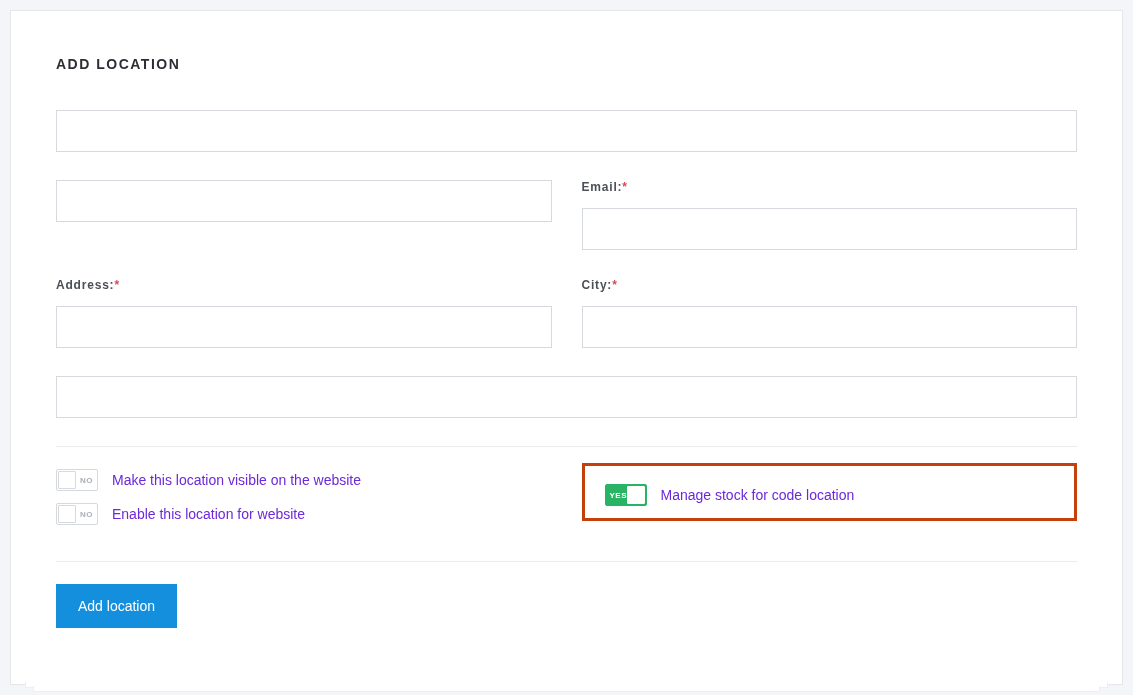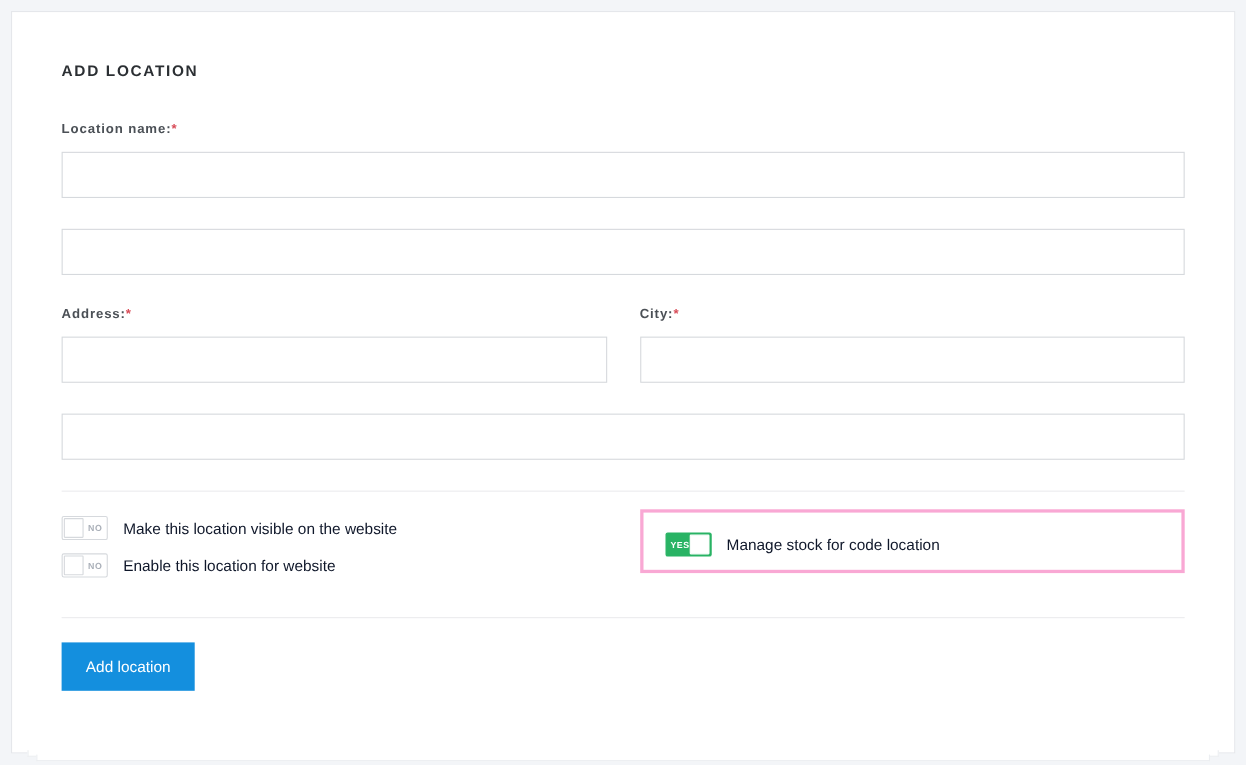--- a/index.html
+++ b/index.html
@@ -83,21 +83,21 @@
   }
   .toggles-col { flex: 1; }
   .toggle-item {
     display: flex;
     align-items: center;
     gap: 14px;
     margin-bottom: 12px;
   }
   .toggle-label {
     font-size: 14px;
-    color: #0f172a;
+    color: #6d28d9;
   }
   .toggle {
     width: 42px;
     height: 22px;
     border: 1px solid #d6d9dd;
     border-radius: 2px;
     position: relative;
     display: flex;
     align-items: center;
     cursor: pointer;
@@ -116,21 +116,21 @@
   .toggle .txt {
     font-size: 8px;
     font-weight: 700;
     letter-spacing: 0.5px;
     position: absolute;
     color: #a9afb8;
   }
   .toggle.off .txt { right: 4px; }
   .toggle.on  .txt { left: 4px; color: #fff; }
   .highlight {
-    border: 3px solid #f9a8d4;
+    border: 3px solid #c2410c;
     padding: 18px 16px 12px 20px;
     margin-top: -6px;
   }
   .submit-btn {
     background: #148fde;
     color: #fff;
     border: none;
     padding: 14px 22px;
     font-size: 14px;
     cursor: pointer;
@@ -147,30 +147,33 @@
 </head>
 <body>
 
 <div class="card">
 
   <h1 class="page-title">ADD LOCATION</h1>
 
   
   <div class="form-row">
     <div class="form-group full">
+      <input type="text" class="text-input" style="">
+    </div>
+  </div>
+
+  
+  <div class="form-row">
+    <div class="form-group">
+      <input type="text" class="text-input" style="">
+    </div>
+    <div class="form-group">
       <div class="label">
-        <span>Location name:</span><span class="req">*</span>
-      </div>
-      <input type="text" class="text-input" style="">
-    </div>
-  </div>
-
-  
-  <div class="form-row">
-    <div class="form-group">
+        <span>Email:</span><span class="req">*</span>
+      </div>
       <input type="text" class="text-input" style="">
     </div>
   </div>
 
   
   <div class="form-row">
     <div class="form-group">
       <div class="label">
         <span>Address:</span><span class="req">*</span>
       </div>

